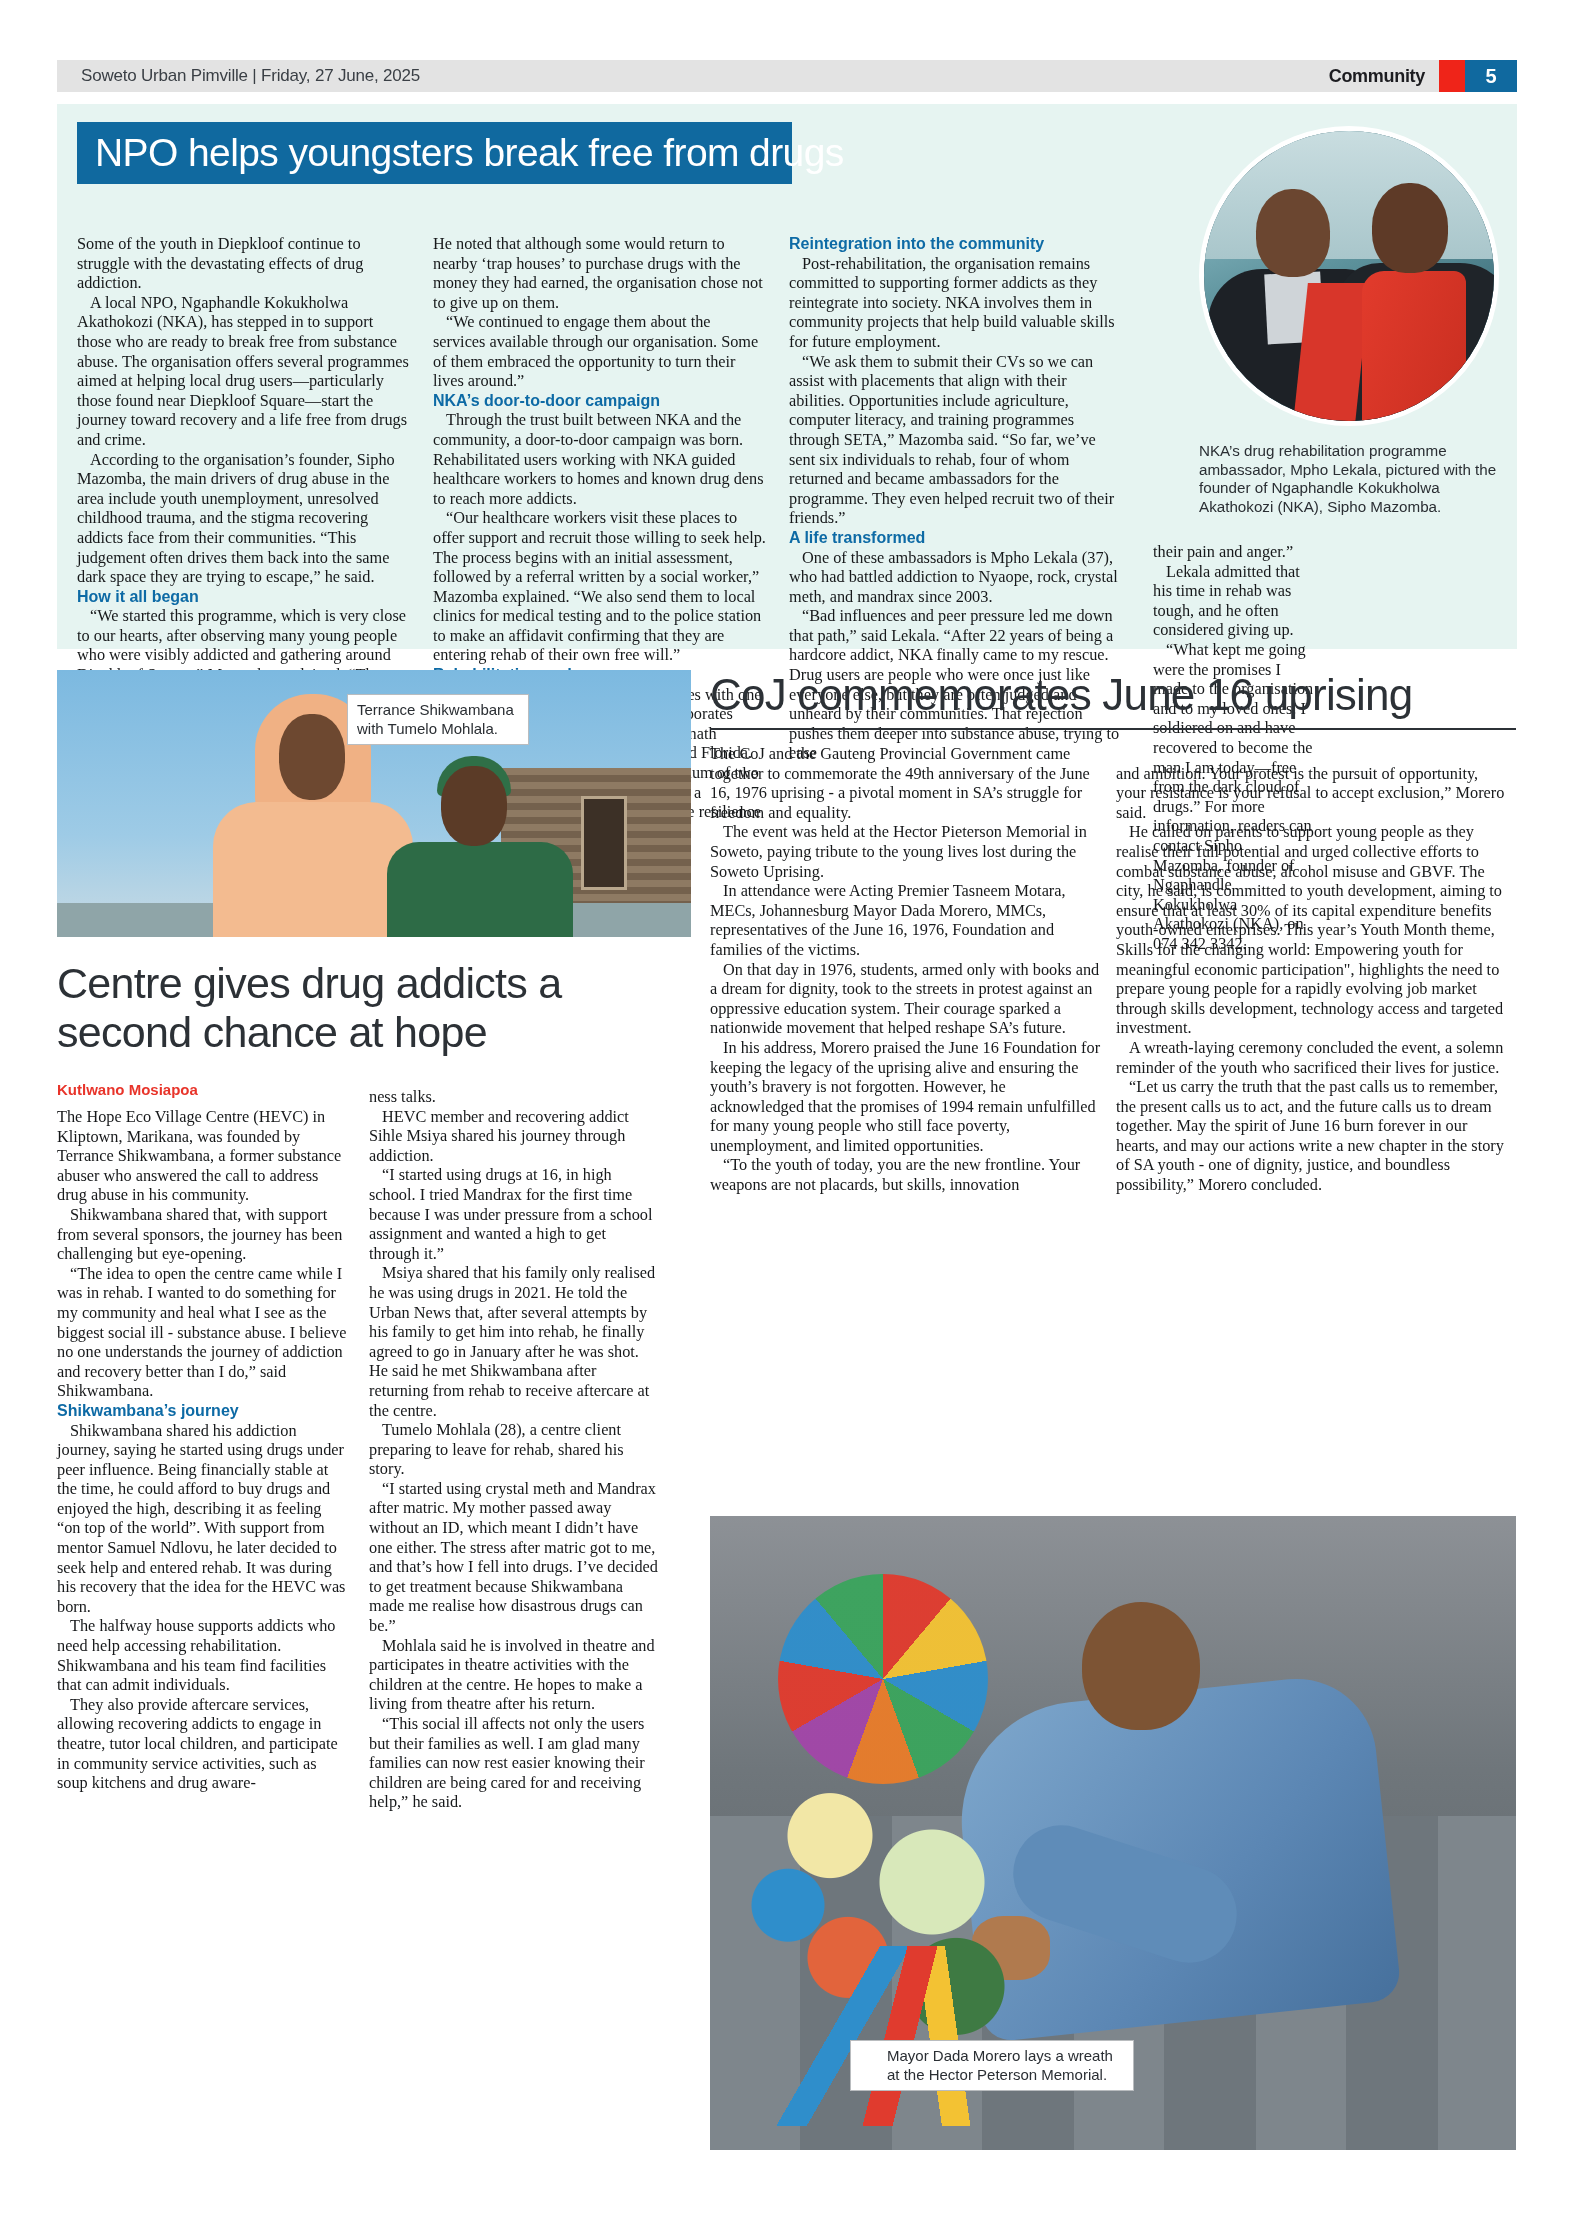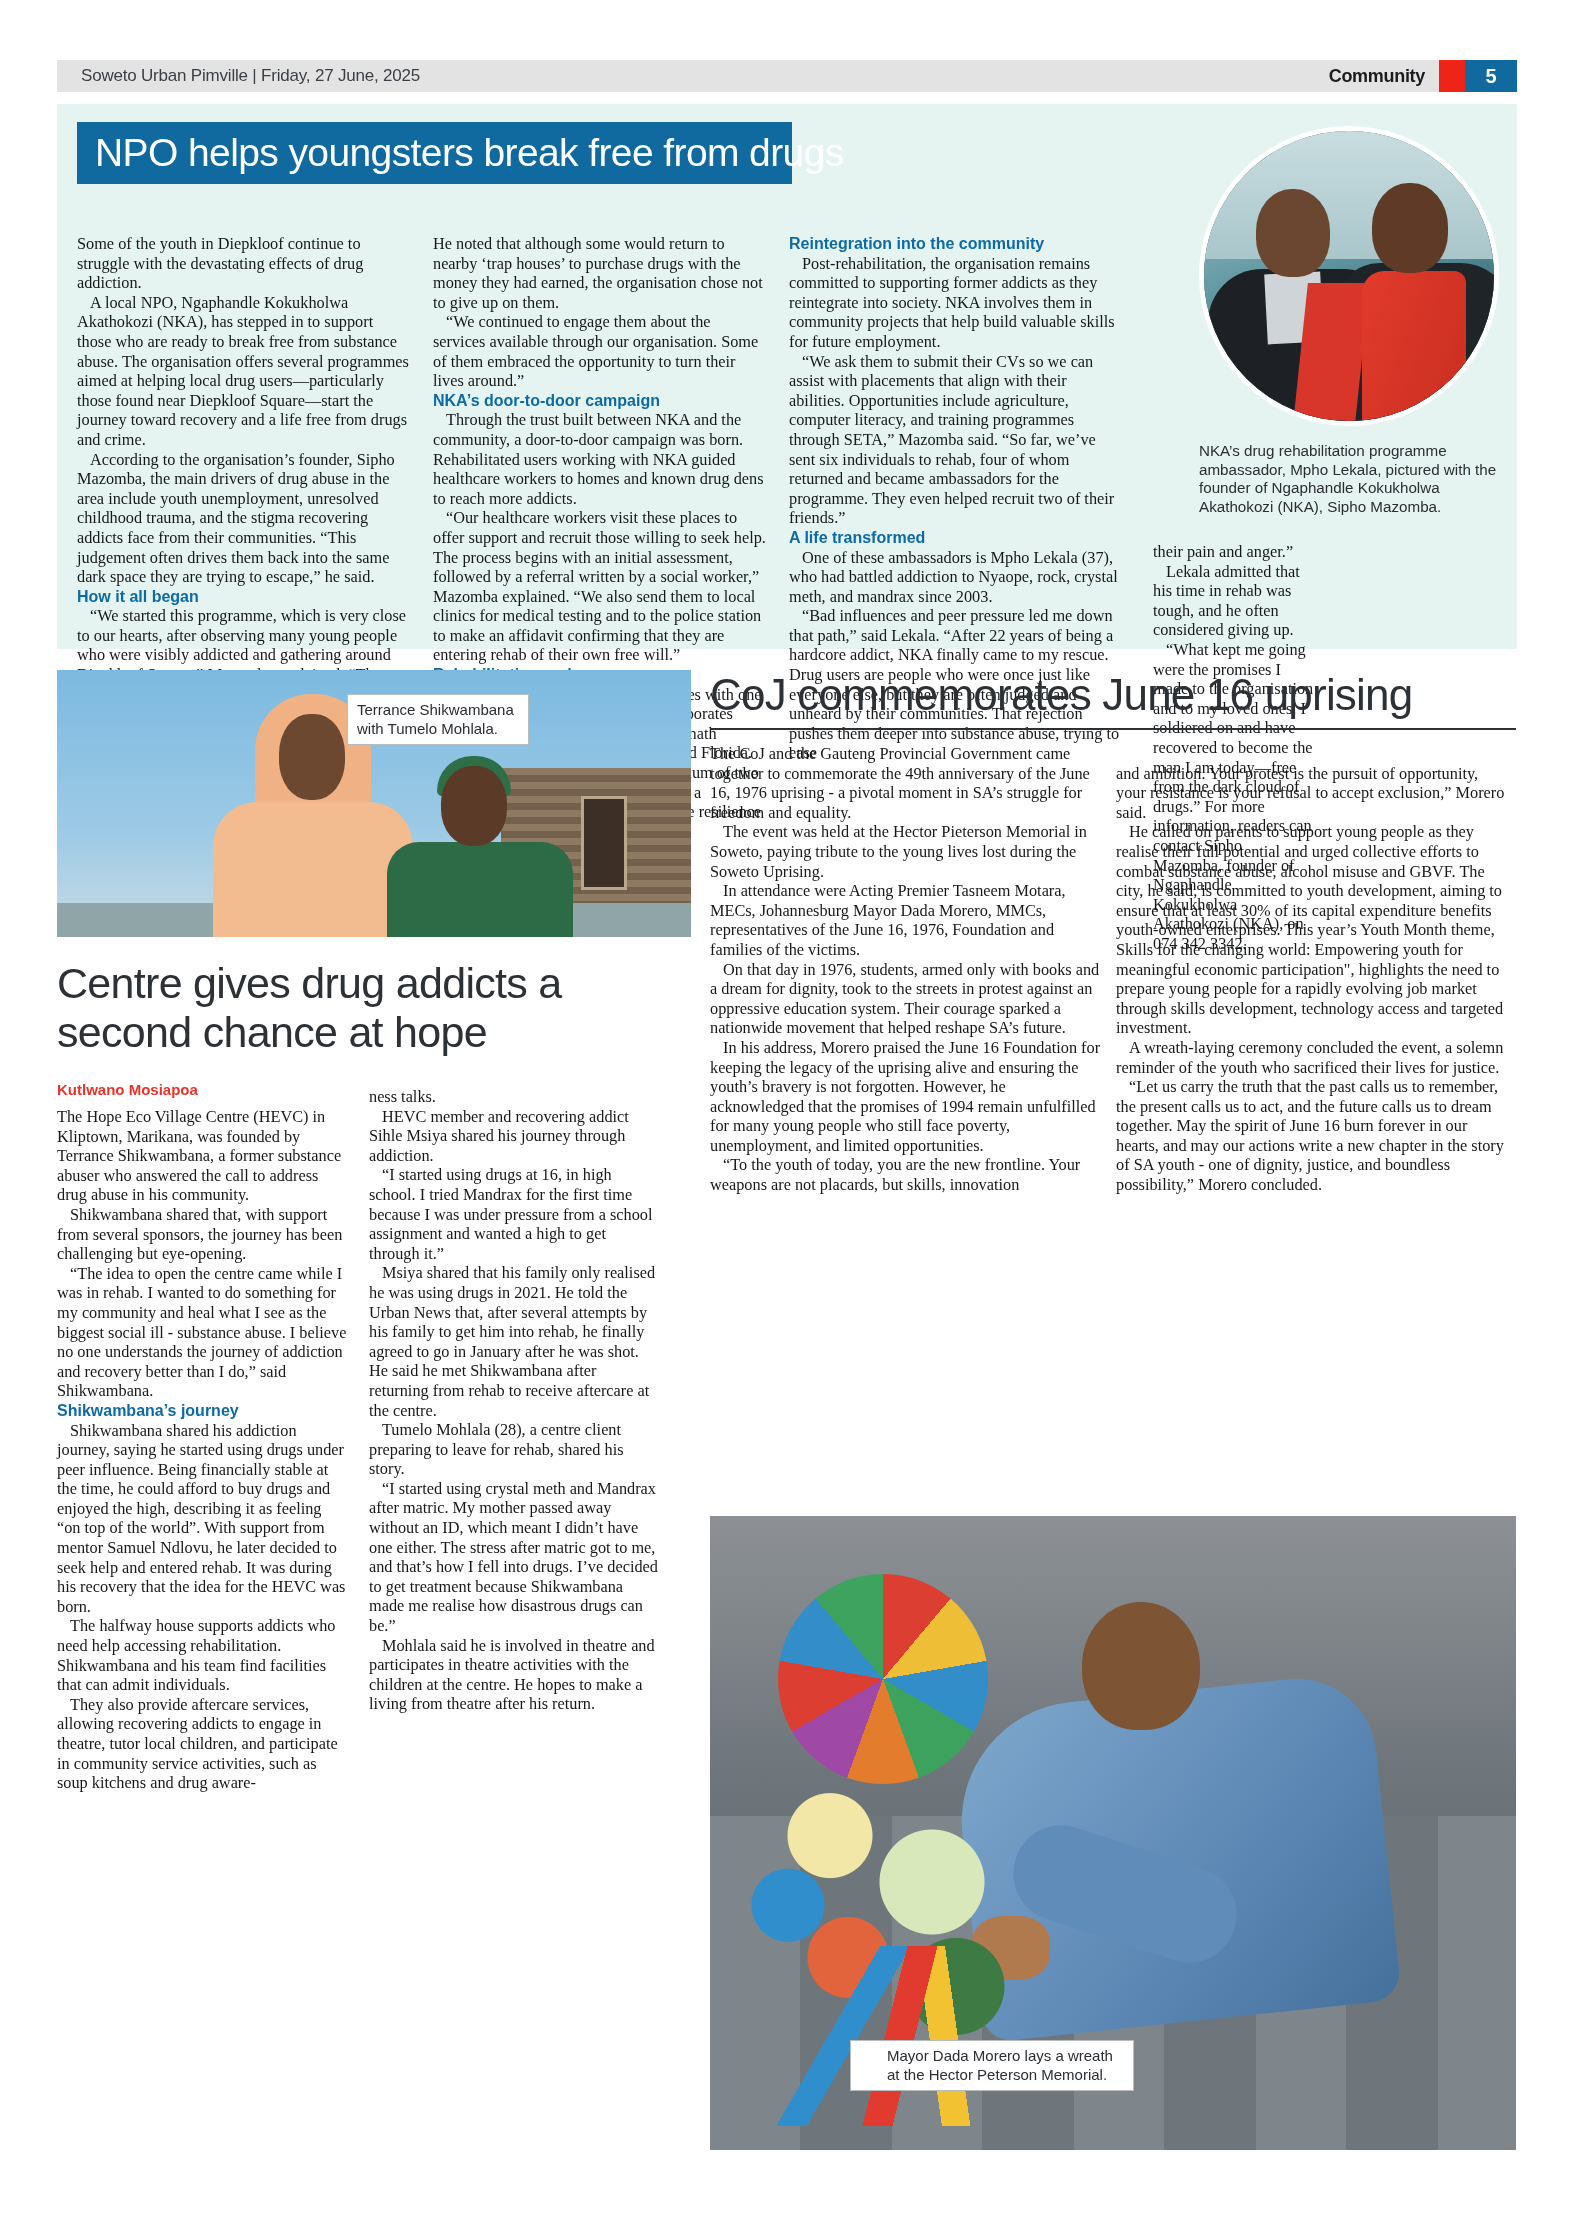--- a/index.html
+++ b/index.html
@@ -534,20 +534,21 @@
       <div class="a2-col">
         <div style="height:30px"></div>
         <div id="a2c2">
             <p class="body first">ness talks.</p>
             <p class="body">HEVC member and recovering addict Sihle Msiya shared his journey through addiction.</p>
             <p class="body">“I started using drugs at 16, in high school. I tried Mandrax for the first time because I was under pressure from a school assignment and wanted a high to get through it.”</p>
             <p class="body">Msiya shared that his family only realised he was using drugs in 2021. He told the Urban News that, after several attempts by his family to get him into rehab, he finally agreed to go in January after he was shot. He said he met Shikwambana after returning from rehab to receive aftercare at the centre.</p>
             <p class="body">Tumelo Mohlala (28), a centre client preparing to leave for rehab, shared his story.</p>
             <p class="body">“I started using crystal meth and Mandrax after matric. My mother passed away without an ID, which meant I didn’t have one either. The stress after matric got to me, and that’s how I fell into drugs. I’ve decided to get treatment because Shikwambana made me realise how disastrous drugs can be.”</p>
             <p class="body">Mohlala said he is involved in theatre and participates in theatre activities with the children at the centre. He hopes to make a living from theatre after his return.</p>
+            <p class="body">“This social ill affects not only the users but their families as well. I am glad many families can now rest easier knowing their children are being cared for and receiving help,” he said.</p>
           </div>
       </div>
     </div>
   </div>
 
   <div class="article-three">
     <h2 class="a3-headline">CoJ commemorates June 16 uprising</h2>
     <div class="a3-rule"></div>
     <div class="a3-cols">
       <div class="a3-col" id="a3c1">

